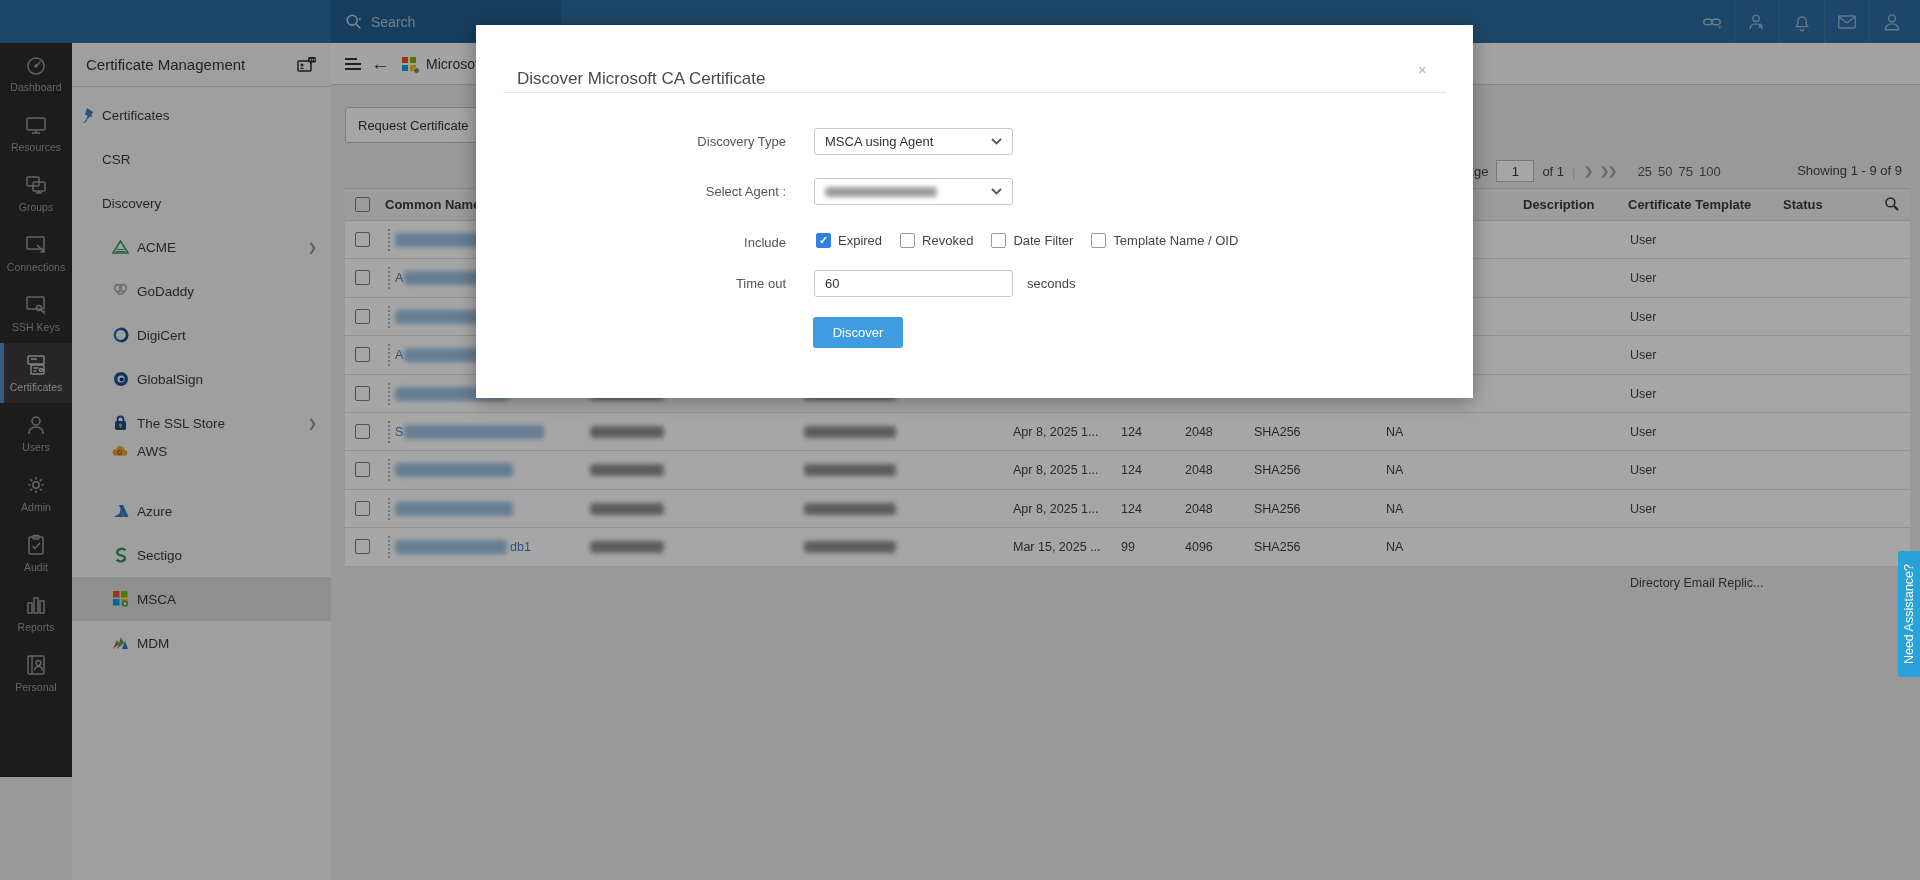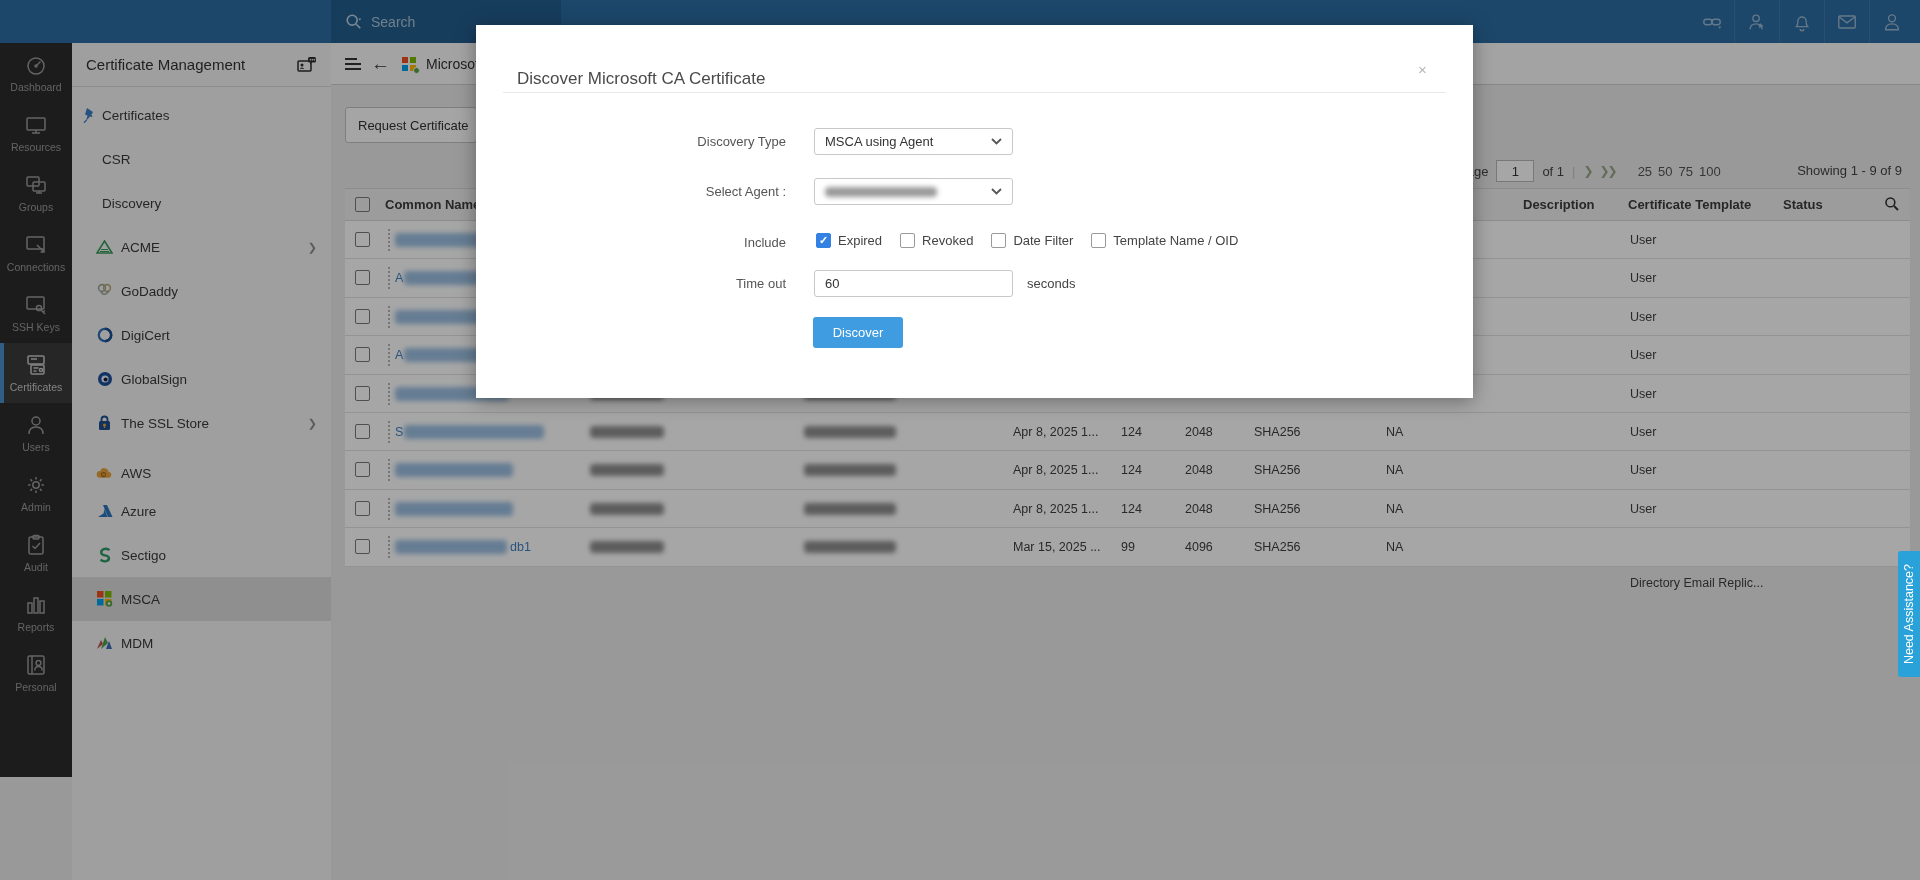--- a/index.html
+++ b/index.html
@@ -24,21 +24,21 @@
   .sb-item .lbl { font-size:10.5px; white-space:nowrap; }
   .sb-item.active { background:#3b3b3b; box-shadow:inset 4px 0 0 #4a90c9; color:#c9c9c9; }
 
   
   .subsidebar { position:absolute; left:72px; top:43px; width:259px; height:837px; background:#f4f4f4; z-index:4; }
   .sub-head { height:44px; border-bottom:1px solid #d9d9d9; display:flex; align-items:center; padding:0 14px; }
   .sub-title { font-size:15px; color:#333; flex:1; }
   .sub-head-ic { color:#2e2e2e; cursor:pointer; }
   .sub-item { position:absolute; left:0; width:259px; height:44px; display:flex; align-items:center; font-size:13.5px; color:#3a3a3a; cursor:pointer; }
   .sub-item.lv1 { padding-left:30px; }
-  .sub-item.lv2 { padding-left:24px; }
+  .sub-item.lv2 { padding-left:40px; }
   .sub-item.active { background:#dcdcdc; }
   .sub-item .ic { width:17px; height:17px; margin-right:8px; display:inline-flex; align-items:center; justify-content:center; flex:none; }
   .sub-item .pin { position:absolute; left:10px; top:14px; }
   .sub-item .chev { position:absolute; right:14px; color:#8f8f8f; font-size:11px; }
 
   
   .main { position:absolute; left:331px; top:43px; width:1589px; height:837px; background:#ececec; overflow:hidden; }
   .tabbar { position:absolute; left:0; top:0; width:100%; height:42px; background:#fafafa; border-bottom:1px solid #cfcfcf; display:flex; align-items:center; padding-left:14px; gap:10px; }
   .burger { width:16px; cursor:pointer; }
   .burger i { display:block; height:2px; background:#333; margin:3px 0; }
@@ -337,21 +337,21 @@
           <svg width="13" height="16" viewBox="0 0 13 16">
             <rect x="1" y="6" width="11" height="9" rx="1.5" fill="#1c4f8f"></rect>
             <path d="M3.5 6 V4.5 a3 3 0 0 1 6 0 V6" fill="none" stroke="#1c4f8f" stroke-width="1.8"></path>
             <circle cx="6.5" cy="10" r="1.6" fill="#e8a33d"></circle>
             <rect x="5.9" y="10.5" width="1.2" height="2.5" fill="#e8a33d"></rect>
           </svg>
         </div>
         <div>The SSL Store</div>
         <div class="chev">❯</div>
       </div>
-      <div class="sub-item lv2" style="top: 408px;">
+      <div class="sub-item lv2" style="top: 386px;">
         <div class="ic">
           <svg width="18" height="13" viewBox="0 0 18 13">
             <path d="M4 11 a3.5 3.5 0 0 1 .5-7 a4.5 4.5 0 0 1 8.8 1 a3 3 0 0 1 -.3 6 z" fill="#e8a33d"></path>
             <circle cx="8" cy="7.5" r="2.4" fill="#c9judge"></circle>
             <circle cx="8" cy="7.5" r="2.3" fill="#d8932c"></circle>
           </svg>
         </div>
         <div>AWS</div>
       </div>
       <div class="sub-item lv2" style="top: 446px;">

